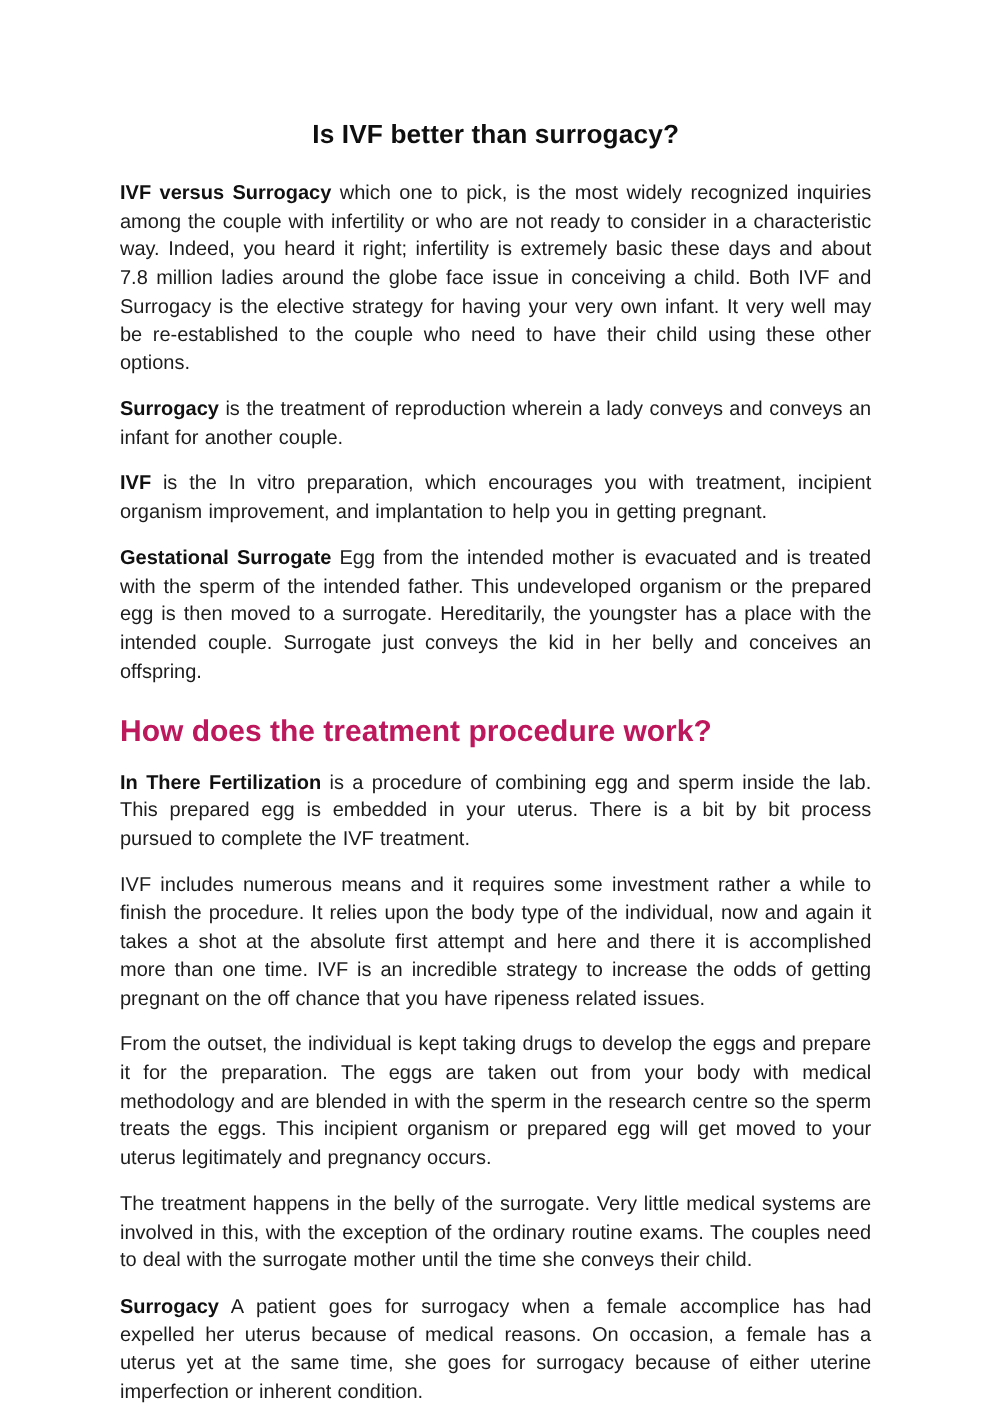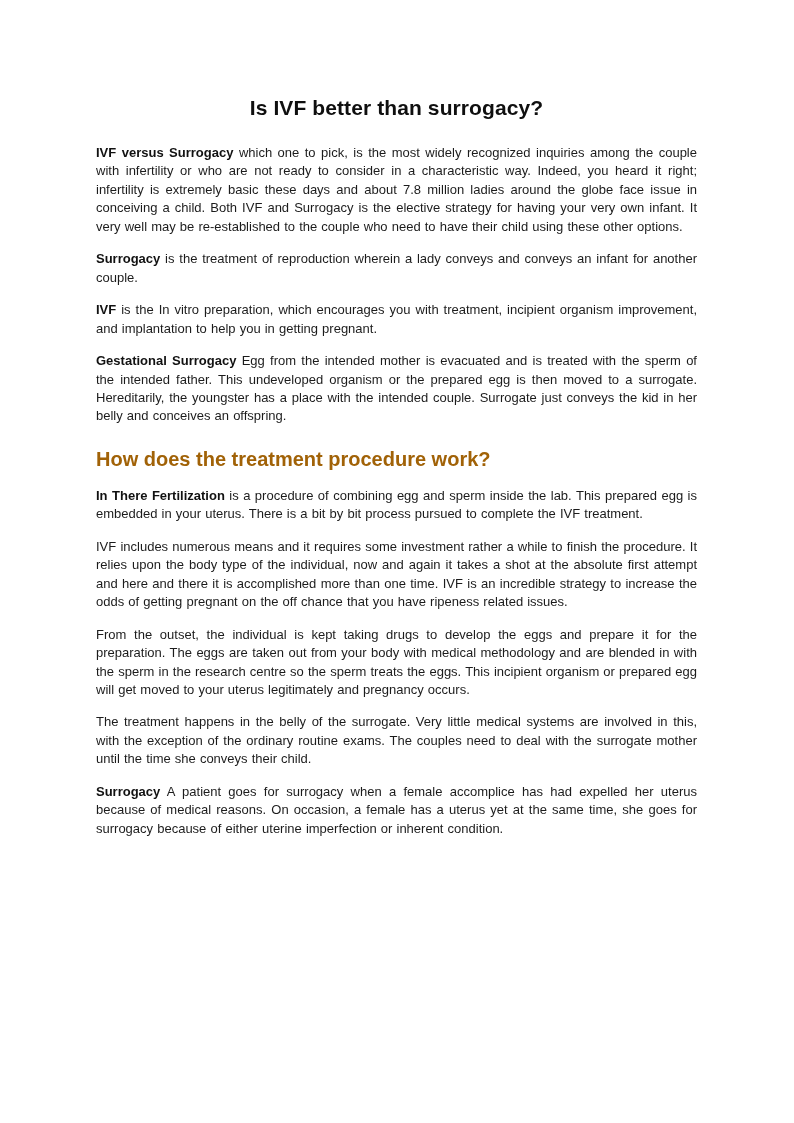--- a/index.html
+++ b/index.html
@@ -19,50 +19,50 @@
   }
   .doc-title {
     text-align: center;
     font-size: 21px;
     font-weight: 700;
     color: #0f0f0f;
     margin-bottom: 24px;
     letter-spacing: 0.1px;
   }
   .para {
-    font-size: 13px;
+    font-size: 16px;
     line-height: 1.42;
     text-align: justify;
     margin-bottom: 14px;
     color: #1c1c1c;
     word-spacing: 0.5px;
   }
   .lead { font-weight: 700; color: #111111; }
   .section-heading {
-    font-size: 20px;
+    font-size: 24px;
     font-weight: 700;
-    color: #a16207;
+    color: #be185d;
     margin: 22px 0 16px 0;
   }
 </style>
 </head>
 <body>
 
 <div class="page">
 
   <h1 class="doc-title">Is IVF better than surrogacy?</h1>
 
   <p class="para"><span class="lead">IVF versus Surrogacy</span><span> which one to pick, is the most widely recognized inquiries among the couple with infertility or who are not ready to consider in a characteristic way. Indeed, you heard it right; infertility is extremely basic these days and about 7.8 million ladies around the globe face issue in conceiving a child. Both IVF and Surrogacy is the elective strategy for having your very own infant. It very well may be re-established to the couple who need to have their child using these other options.</span></p>
 
 
   <p class="para"><span class="lead">Surrogacy</span><span> is the treatment of reproduction wherein a lady conveys and conveys an infant for another couple.</span></p>
 
   <p class="para"><span class="lead">IVF</span><span> is the In vitro preparation, which encourages you with treatment, incipient organism improvement, and implantation to help you in getting pregnant.</span></p>
 
-  <p class="para"><span class="lead">Gestational Surrogacy</span><span> Egg from the intended mother is evacuated and is treated with the sperm of the intended father. This undeveloped organism or the prepared egg is then moved to a surrogate. Hereditarily, the youngster has a place with the intended couple. Surrogate just conveys the kid in her belly and conceives an offspring.</span></p>
+  <p class="para"><span class="lead">Gestational Surrogate</span><span> Egg from the intended mother is evacuated and is treated with the sperm of the intended father. This undeveloped organism or the prepared egg is then moved to a surrogate. Hereditarily, the youngster has a place with the intended couple. Surrogate just conveys the kid in her belly and conceives an offspring.</span></p>
 
   <h2 class="section-heading">How does the treatment procedure work?</h2>
 
   <p class="para"><span class="lead">In There Fertilization</span><span> is a procedure of combining egg and sperm inside the lab. This prepared egg is embedded in your uterus. There is a bit by bit process pursued to complete the IVF treatment.</span></p>
 
   <p class="para"><span>IVF includes numerous means and it requires some investment rather a while to finish the procedure. It relies upon the body type of the individual, now and again it takes a shot at the absolute first attempt and here and there it is accomplished more than one time. IVF is an incredible strategy to increase the odds of getting pregnant on the off chance that you have ripeness related issues.</span></p>
 
   <p class="para"><span>From the outset, the individual is kept taking drugs to develop the eggs and prepare it for the preparation. The eggs are taken out from your body with medical methodology and are blended in with the sperm in the research centre so the sperm treats the eggs. This incipient organism or prepared egg will get moved to your uterus legitimately and pregnancy occurs.</span></p>
 
   <p class="para"><span>The treatment happens in the belly of the surrogate. Very little medical systems are involved in this, with the exception of the ordinary routine exams. The couples need to deal with the surrogate mother until the time she conveys their child.</span></p>

